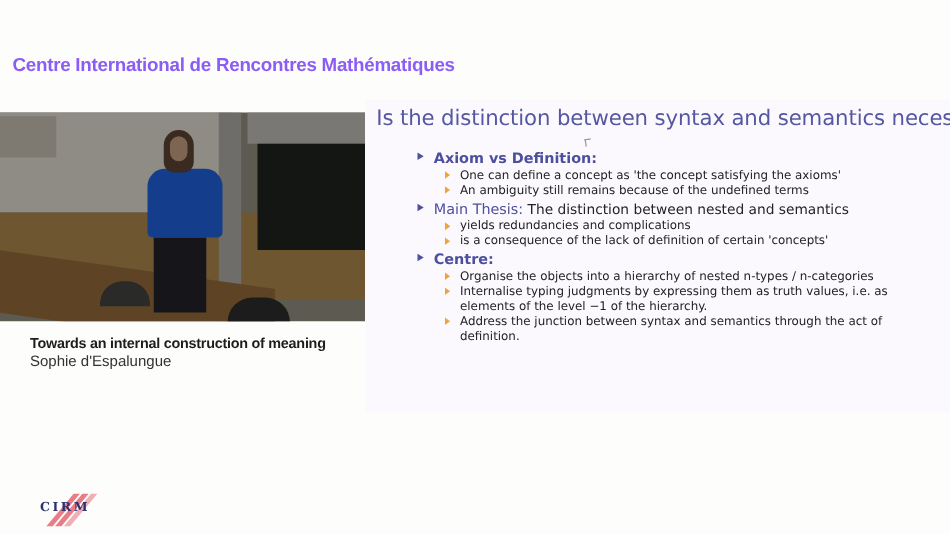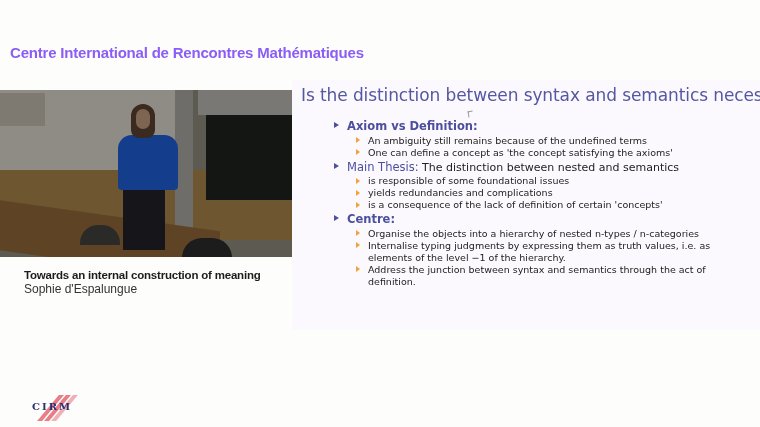--- a/index.html
+++ b/index.html
@@ -117,32 +117,32 @@
   <div class="slide-title">Is the distinction between syntax and semantics necessary?</div>
   <div class="cursor"></div>
   <div class="items">
 
     <div class="sec">
       <div class="sec-line">
         <span class="tri"></span>
         <span class="sec-head">Axiom vs Definition:</span><span></span>
       </div>
       <ul class="sub">
+        <li><span class="tri"></span><span>One can define a concept as 'the concept satisfying the axioms'</span></li>
         <li><span class="tri"></span><span>An ambiguity still remains because of the undefined terms</span></li>
-        <li><span class="tri"></span><span>One can define a concept as 'the concept satisfying the axioms'</span></li>
       </ul>
     </div>
 
     <div class="sec">
       <div class="sec-line">
         <span class="tri"></span>
         <span class="sec-head" style="font-weight:normal;">Main Thesis:</span><span> The distinction between nested and semantics</span>
       </div>
       <ul class="sub">
-        <li><span class="tri"></span><span>is responsible of some foundational issues</span></li>
+        <li><span class="tri"></span></li>
         <li><span class="tri"></span><span>yields redundancies and complications</span></li>
         <li><span class="tri"></span><span>is a consequence of the lack of definition of certain 'concepts'</span></li>
       </ul>
     </div>
 
     <div class="sec">
       <div class="sec-line">
         <span class="tri"></span>
         <span class="sec-head">Centre:</span><span></span>
       </div>

